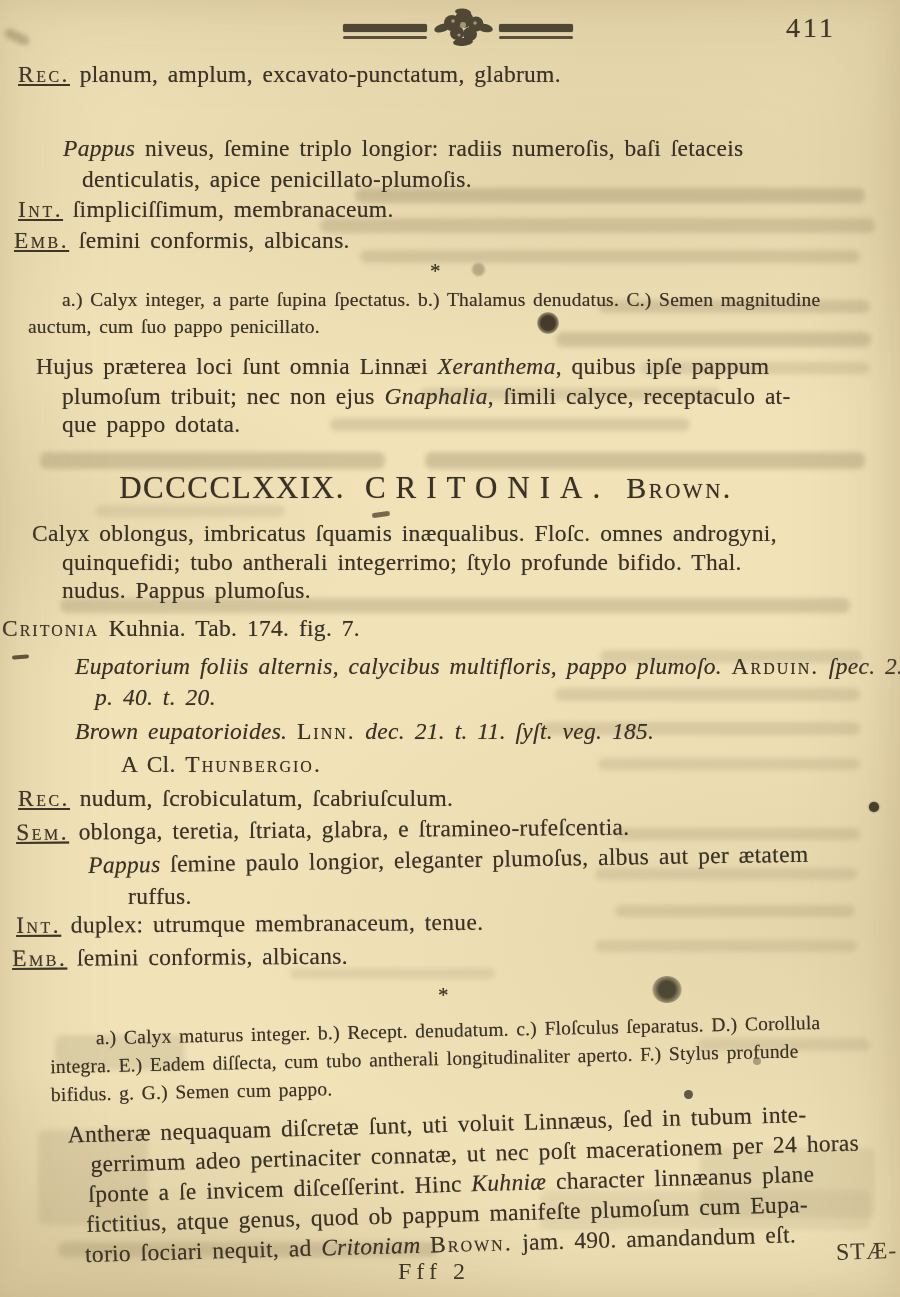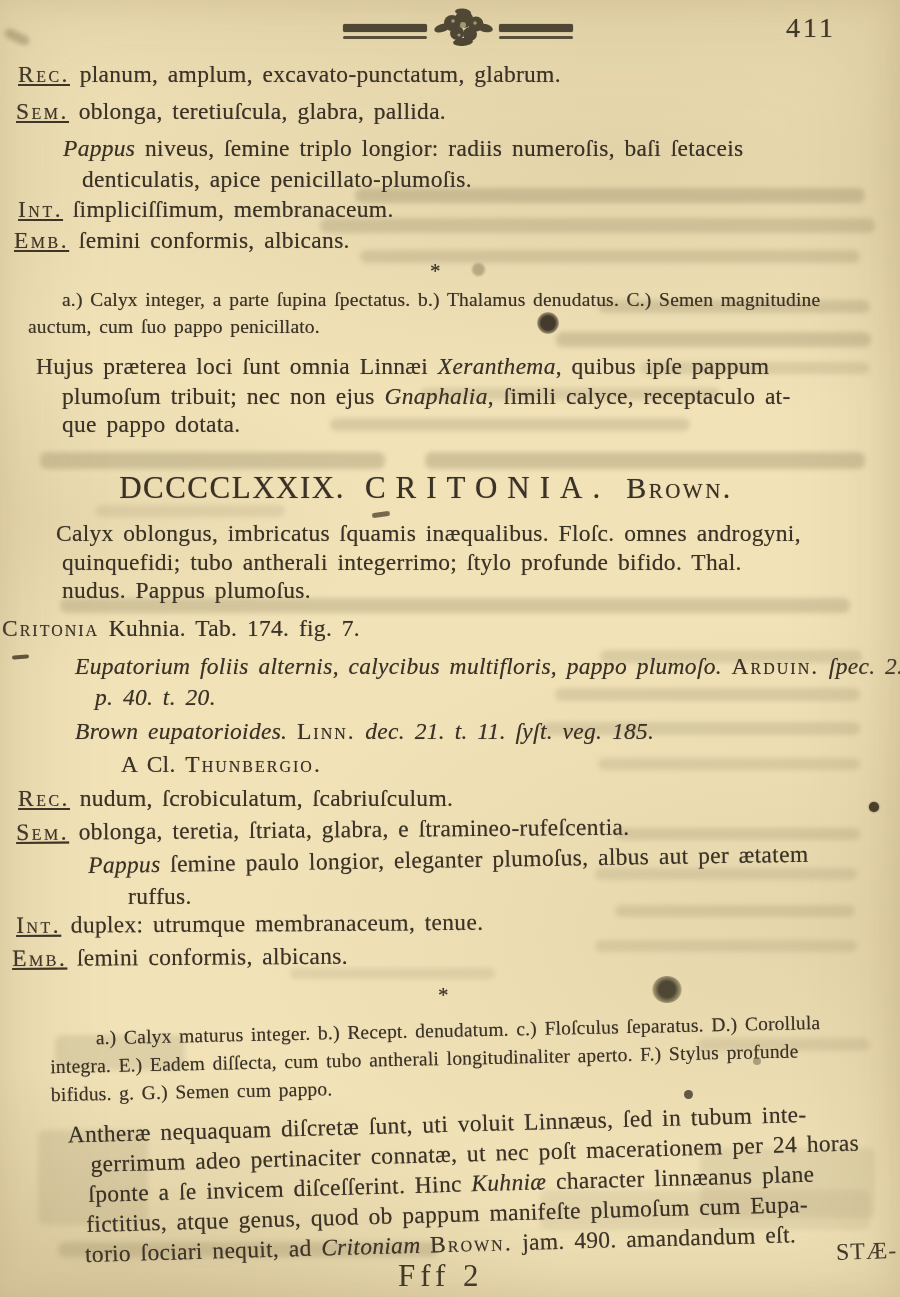--- a/index.html
+++ b/index.html
@@ -39,21 +39,21 @@
   }
   .heading .gnum{margin-right:20px;letter-spacing:1.5px;}
   .heading .gname{letter-spacing:10px;margin-right:16px;}
   .heading .gauthor{font-size:30px;letter-spacing:2.5px;}
   .ornament{position:absolute;left:343px;top:6px;display:flex;align-items:center;gap:3px;}
   .bars{display:flex;flex-direction:column;gap:4px;padding-top:6px;}
   .b1{height:8px;background:#4a4233;border-radius:2px;box-shadow:0 0 1px #4a4233;}
   .b2{height:3px;background:#554c3a;border-radius:2px;}
   .bars.l{width:84px;}
   .bars.r{width:74px;}
-  .sig{position:absolute;left:398px;top:1258px;font-size:31px;letter-spacing:5px;}
+  .sig{position:absolute;left:398px;top:1258px;font-size:24px;letter-spacing:5px;}
   .catch{position:absolute;left:836px;top:1238px;font-size:24px;letter-spacing:1px;transform:rotate(-2deg);}
   .ghost{position:absolute;background:rgba(173,159,121,1);border-radius:7px;filter:blur(2.5px);}
   .blot{position:absolute;border-radius:50%;}
   .tilt{transform-origin:left top;}
 </style>
 </head>
 <body>
 
 <div class="page">
 
@@ -116,24 +116,20 @@
         <div class="b2"></div>
     </div>
   </div>
 
   <div class="pageno">411</div>
 
   <div class="line" style="left:18px;top:62px;">
     <span class="lbl">Rec.</span>
     <span>planum, amplum, excavato-punctatum, glabrum.</span>
   </div>
-  <div class="line" style="left:16px;top:99px;">
-    <span class="lbl">Sem.</span>
-    <span>oblonga, teretiuſcula, glabra, pallida.</span>
-  </div>
   <div class="line" style="left:63px;top:136px;">
     <span class="it">Pappus</span>
     <span>niveus, ſemine triplo longior: radiis numeroſis, baſi ſetaceis</span>
   </div>
   <div class="line" style="left:82px;top:167px;">
     <span>denticulatis, apice penicillato-plumoſis.</span>
   </div>
   <div class="line" style="left:18px;top:197px;">
     <span class="lbl">Int.</span>
     <span>ſimpliciſſimum, membranaceum.</span>
@@ -159,21 +155,21 @@
     <span>plumoſum tribuit; nec non ejus </span><span class="it">Gnaphalia</span><span>, ſimili calyce, receptaculo at-</span>
   </div>
   <div class="line" style="left:62px;top:412px;">
     <span>que pappo dotata.</span>
   </div>
 
   <div class="heading">
     <span class="gnum">DCCCCLXXIX.</span><span class="gname">CRITONIA.</span><span class="sc gauthor">Brown.</span>
   </div>
 
-  <div class="line" style="left:56px;top:521px;">
+  <div class="line" style="left:32px;top:521px;">
     <span>Calyx oblongus, imbricatus ſquamis inæqualibus.  Floſc. omnes androgyni,</span>
   </div>
   <div class="line" style="left:62px;top:550px;">
     <span>quinquefidi; tubo antherali integerrimo; ſtylo profunde bifido.  Thal.</span>
   </div>
   <div class="line" style="left:62px;top:578px;">
     <span>nudus.  Pappus plumoſus.</span>
   </div>
 
   <div class="line" style="left:2px;top:616px;">

